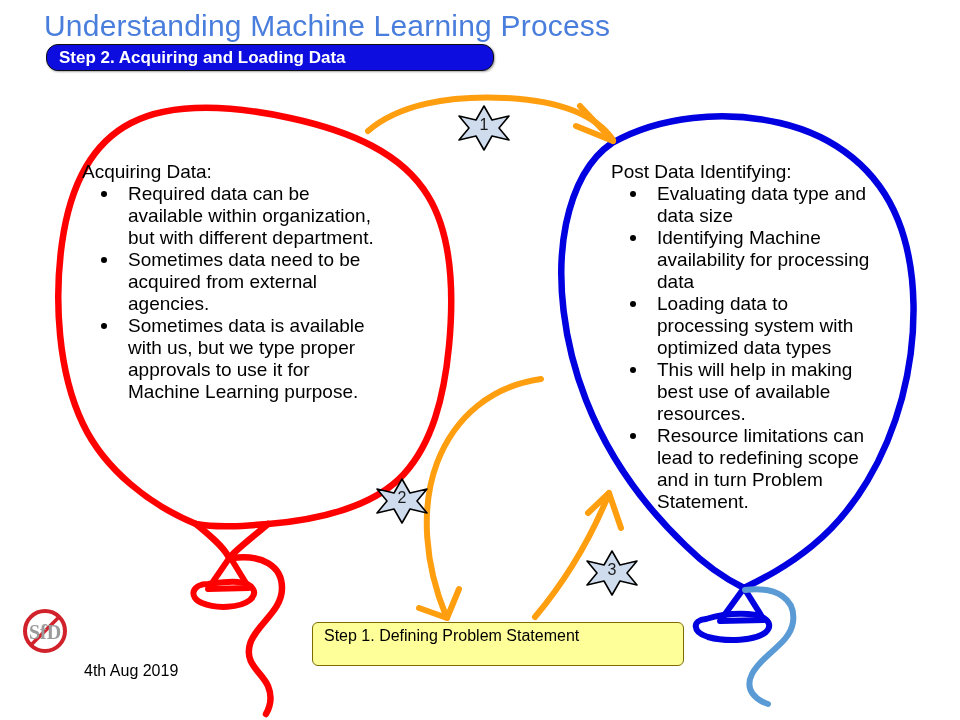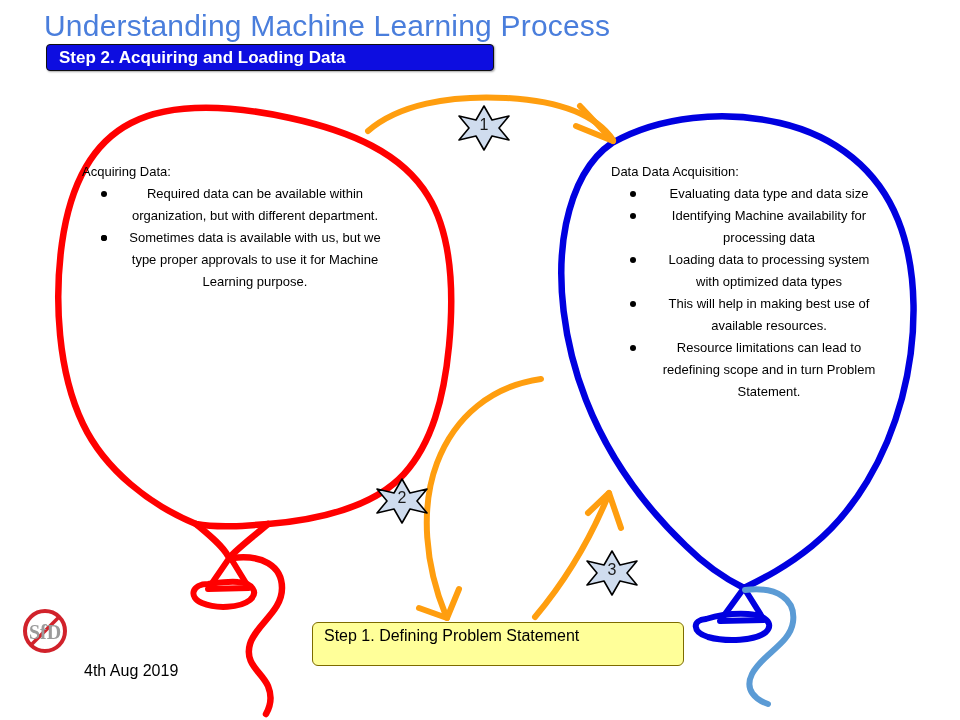--- a/index.html
+++ b/index.html
@@ -41,50 +41,49 @@
     white-space: nowrap;
   }
   #step-banner {
     position: absolute;
     left: 46px;
     top: 44px;
     width: 448px;
     height: 27px;
     background: #0d0de0;
     border: 1.5px solid #101010;
-    border-radius: 4px;
+    border-radius: 12px;
     box-sizing: border-box;
     box-shadow: 1px 1px 2px rgba(0,0,0,0.35);
   }
   #step-banner .banner-text {
     position: absolute;
     left: 12px;
     top: 3px;
     color: #ffffff;
     font-size: 17px;
     font-weight: bold;
     white-space: nowrap;
   }
 
   
   .balloon-text {
     position: absolute;
     color: #000000;
-    font-size: 13px;
+    font-size: 19px;
     line-height: 22px;
   }
   .balloon-head {
     margin: 0 0 0 0;
     white-space: nowrap;
   }
   .bullets {
     list-style: none;
     margin: 0;
     padding: 0;
-    text-align: center;
   }
   .bullets li {
     position: relative;
     padding-left: 46px;
     margin: 0;
   }
   .bullets li .bullet-dot {
     position: absolute;
     left: 19px;
     top: 8px;
@@ -257,30 +256,31 @@
 
   <div id="left-balloon-text" class="balloon-text">
     <div class="balloon-head">Acquiring Data:</div>
     <ul class="bullets">
       <li>
         <span class="bullet-dot"></span>
         <span>Required data can be available within organization, but with different department.</span>
       </li>
       <li>
         <span class="bullet-dot"></span>
+        <span>Sometimes data need to be acquired from external agencies.</span>
       </li>
       <li>
         <span class="bullet-dot"></span>
         <span>Sometimes data is available with us, but we type proper approvals to use it for Machine Learning purpose.</span>
       </li>
     </ul>
   </div>
 
   <div id="right-balloon-text" class="balloon-text">
-    <div class="balloon-head">Data Data Acquisition:</div>
+    <div class="balloon-head">Post Data Identifying:</div>
     <ul class="bullets">
       <li>
         <span class="bullet-dot"></span>
         <span>Evaluating data type and data size</span>
       </li>
       <li>
         <span class="bullet-dot"></span>
         <span>Identifying Machine availability for processing data</span>
       </li>
       <li>

